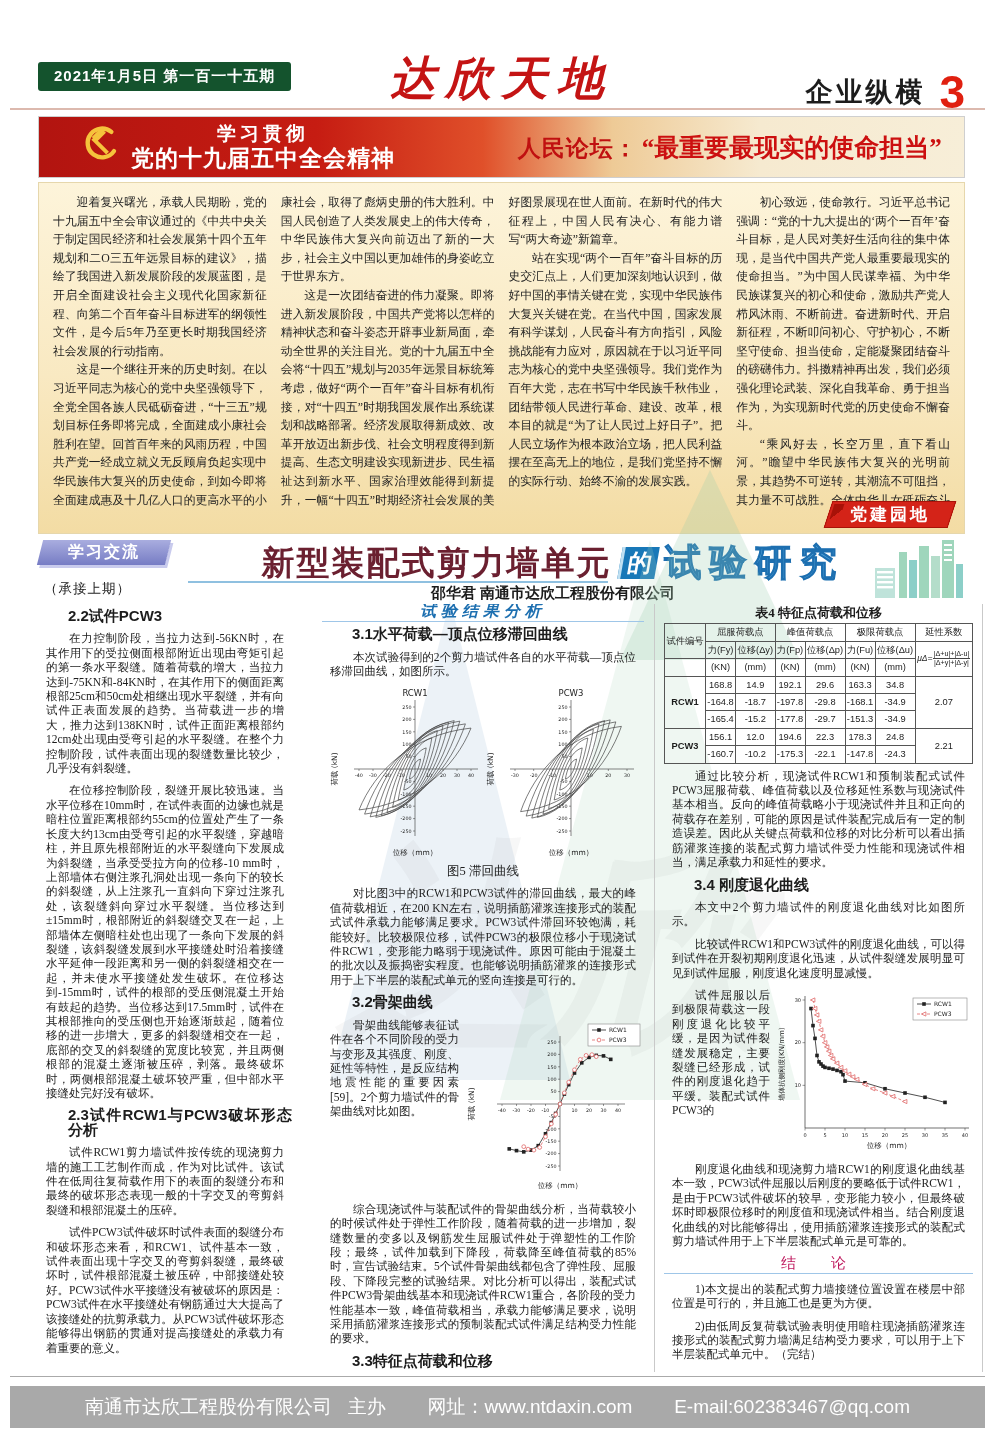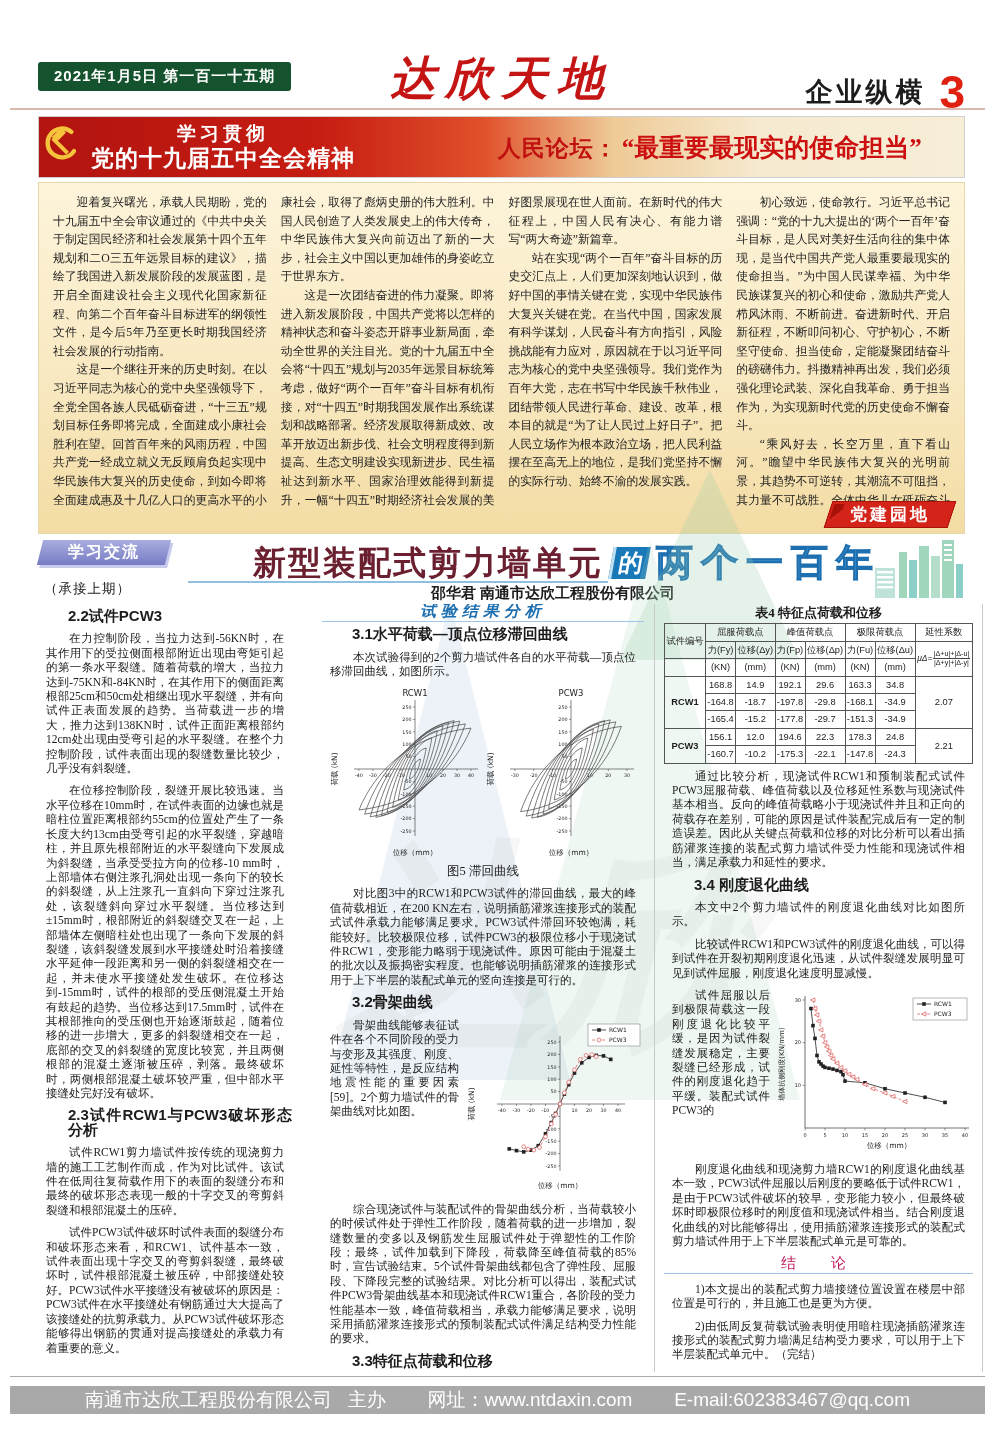--- a/index.html
+++ b/index.html
@@ -16,21 +16,21 @@
   .section-page{position:absolute;right:0;top:6px;margin-top:7px;}
   .section-name{font-size:27px;font-weight:bold;letter-spacing:3px;vertical-align:middle;}
   .page-no{font-size:46px;font-weight:bold;color:#e02010;margin-left:10px;vertical-align:middle;
            font-family:"Liberation Sans",sans-serif;}
   .masthead-rule{position:absolute;left:10px;right:10px;top:108px;height:2px;background:#dcb9ae;}
 
   
   .banner{position:absolute;left:38px;right:30px;top:116px;height:60px;border:1px solid #cfcfcf;
           background:linear-gradient(90deg,#b21410 0%,#c61c12 30%,#e0502a 48%,#eeca96 62%,#f6ead0 78%,#f7eed8 100%);
           display:flex;align-items:center;}
-  .banner-left{display:flex;align-items:center;gap:10px;width:45%;}
+  .banner-left{display:flex;align-items:center;gap:10px;padding-left:40px;width:45%;}
   .slogan{color:#fff;font-weight:bold;text-align:center;line-height:1.15;
           font-family:"Liberation Sans",sans-serif;}
   .slogan-l1{font-size:19px;letter-spacing:4px;}
   .slogan-l2{font-size:23px;letter-spacing:1px;}
   .banner-right{flex:1;text-align:center;font-weight:bold;white-space:nowrap;}
   .forum-label{color:#c01010;font-size:23px;letter-spacing:1px;}
   .forum-title{color:#cc1010;font-size:25px;letter-spacing:0px;}
 
   
   .lead{position:absolute;left:38px;right:30px;top:182px;height:352px;
@@ -105,21 +105,21 @@
            border-bottom:480px solid rgba(170,198,220,0.22);width:0;height:0;}
   .wm-tri2{left:500px;top:540px;border-left:150px solid transparent;border-right:150px solid transparent;
            border-bottom:560px solid rgba(176,216,190,0.20);width:0;height:0;}
   .wm-tri3{left:620px;top:470px;border-left:90px solid transparent;border-right:90px solid transparent;
            border-bottom:190px solid rgba(150,205,170,0.25);width:0;height:0;}
   .wm-text{left:330px;top:800px;font-size:220px;font-weight:bold;color:rgba(120,120,120,0.06);
            font-style:italic;}
 
   
   .footer-rule{position:absolute;left:10px;right:10px;top:1376px;height:1px;background:#aaa;}
-  .footer{position:absolute;left:10px;right:10px;top:1386px;height:28px;background:#a9a9a9;
+  .footer{position:absolute;left:10px;right:10px;top:1386px;height:42px;background:#a9a9a9;
           display:flex;align-items:center;color:#fff;font-family:"Liberation Sans",sans-serif;
           font-size:19px;justify-content:space-between;padding:0 75px;}
   .footer .grp{white-space:nowrap;}
 </style>
 </head>
 <body>
 
 <div class="page">
 
   <div class="masthead-row">
@@ -163,21 +163,21 @@
     </div>
     <div class="badge"><span>党建园地</span></div>
   </div>
 
   <div class="study">
     <div class="study-banner">
       <span>学习交流</span>
     </div>
     <div class="cont-note">（承接上期）</div>
     <div class="title-wrap">
-      <span class="t-main">新型装配式剪力墙单元</span><span class="t-de">的</span><span class="t-sub">两个一百年</span>
+      <span class="t-main">新型装配式剪力墙单元</span><span class="t-de">的</span><span class="t-sub">试验研究</span>
     </div>
     <div class="title-rule"></div>
     <div class="byline">邵华君  南通市达欣工程股份有限公司</div>
     <div class="building-icon">
       <svg width="92" height="62" viewBox="0 0 92 62">
         <rect x="2" y="30" width="20" height="30" fill="#bfe3da"></rect>
         <rect x="4" y="33" width="16" height="2.4" fill="#fff"></rect>
           <rect x="4" y="38" width="16" height="2.4" fill="#fff"></rect>
         <rect x="4" y="43" width="16" height="2.4" fill="#fff"></rect>
           <rect x="4" y="48" width="16" height="2.4" fill="#fff"></rect>

